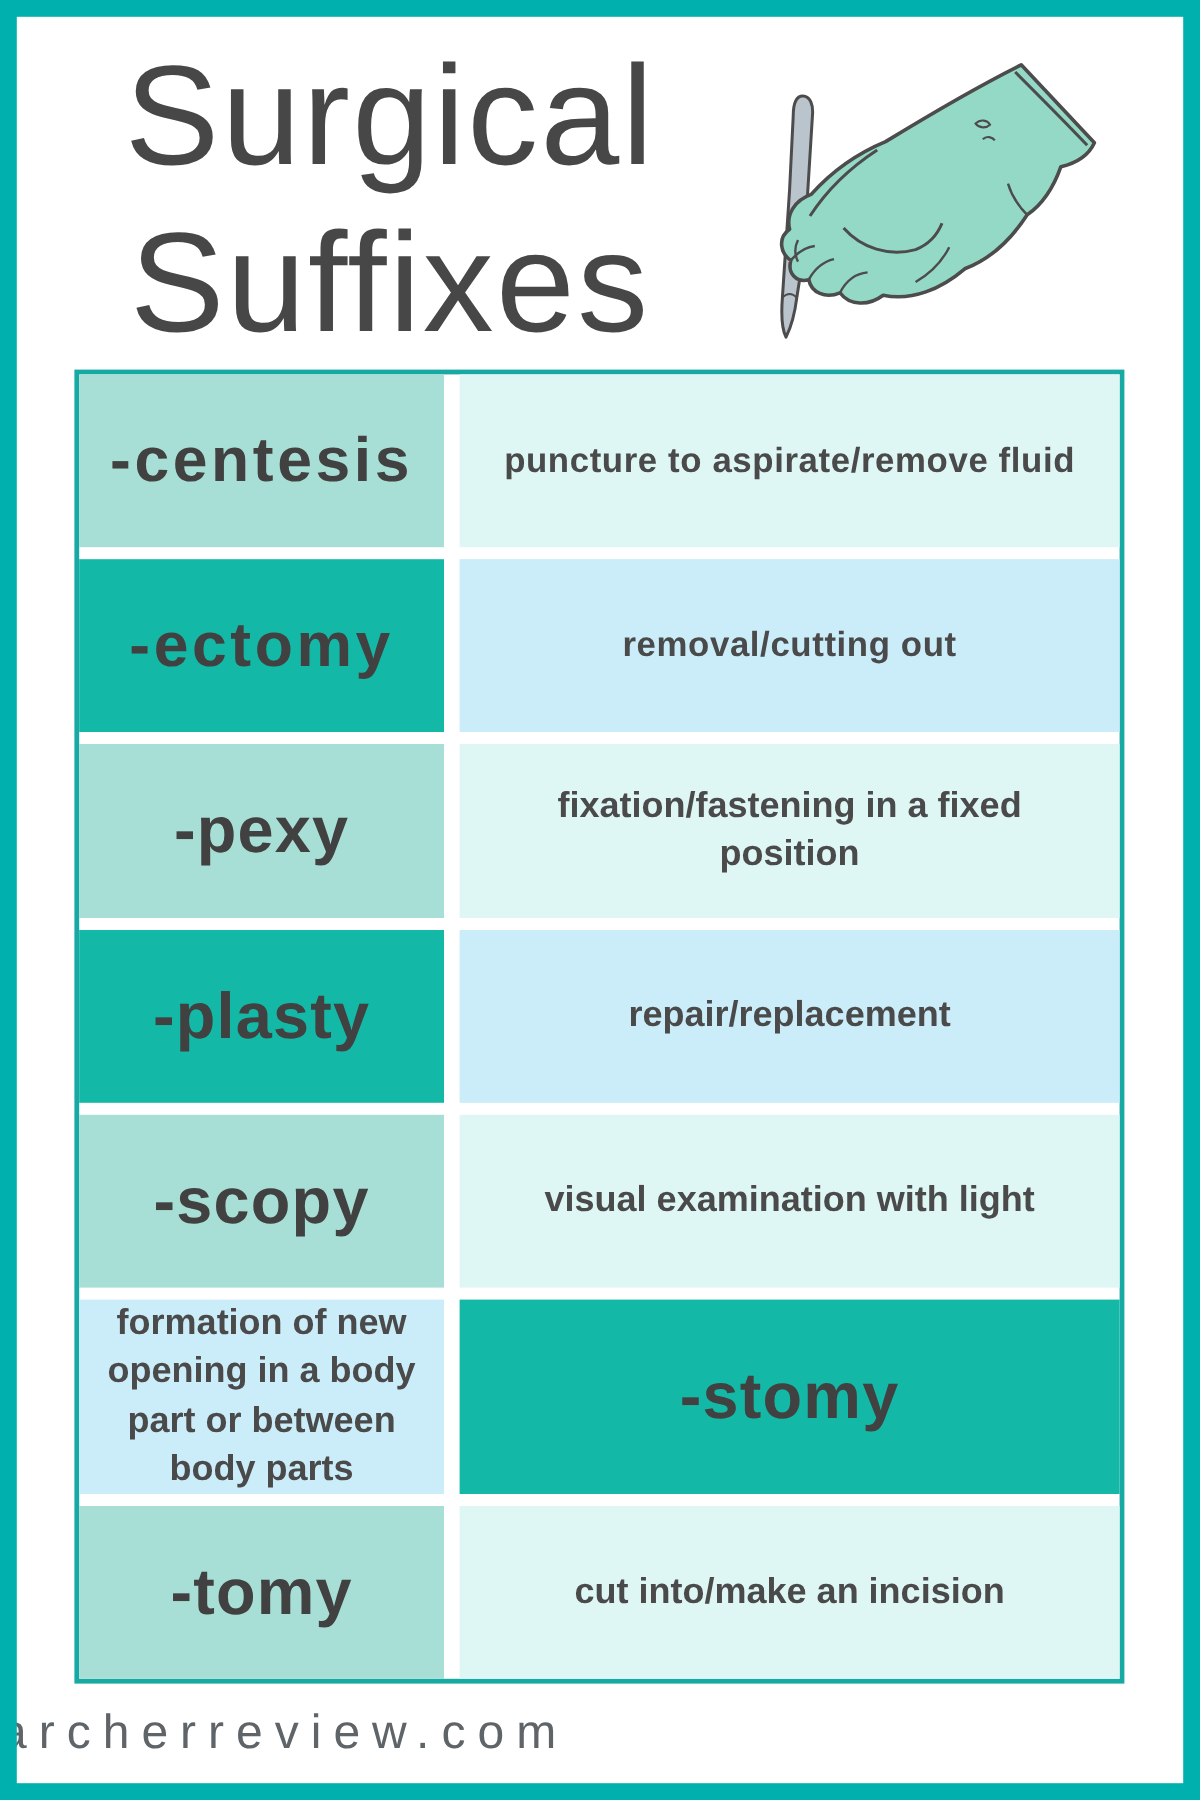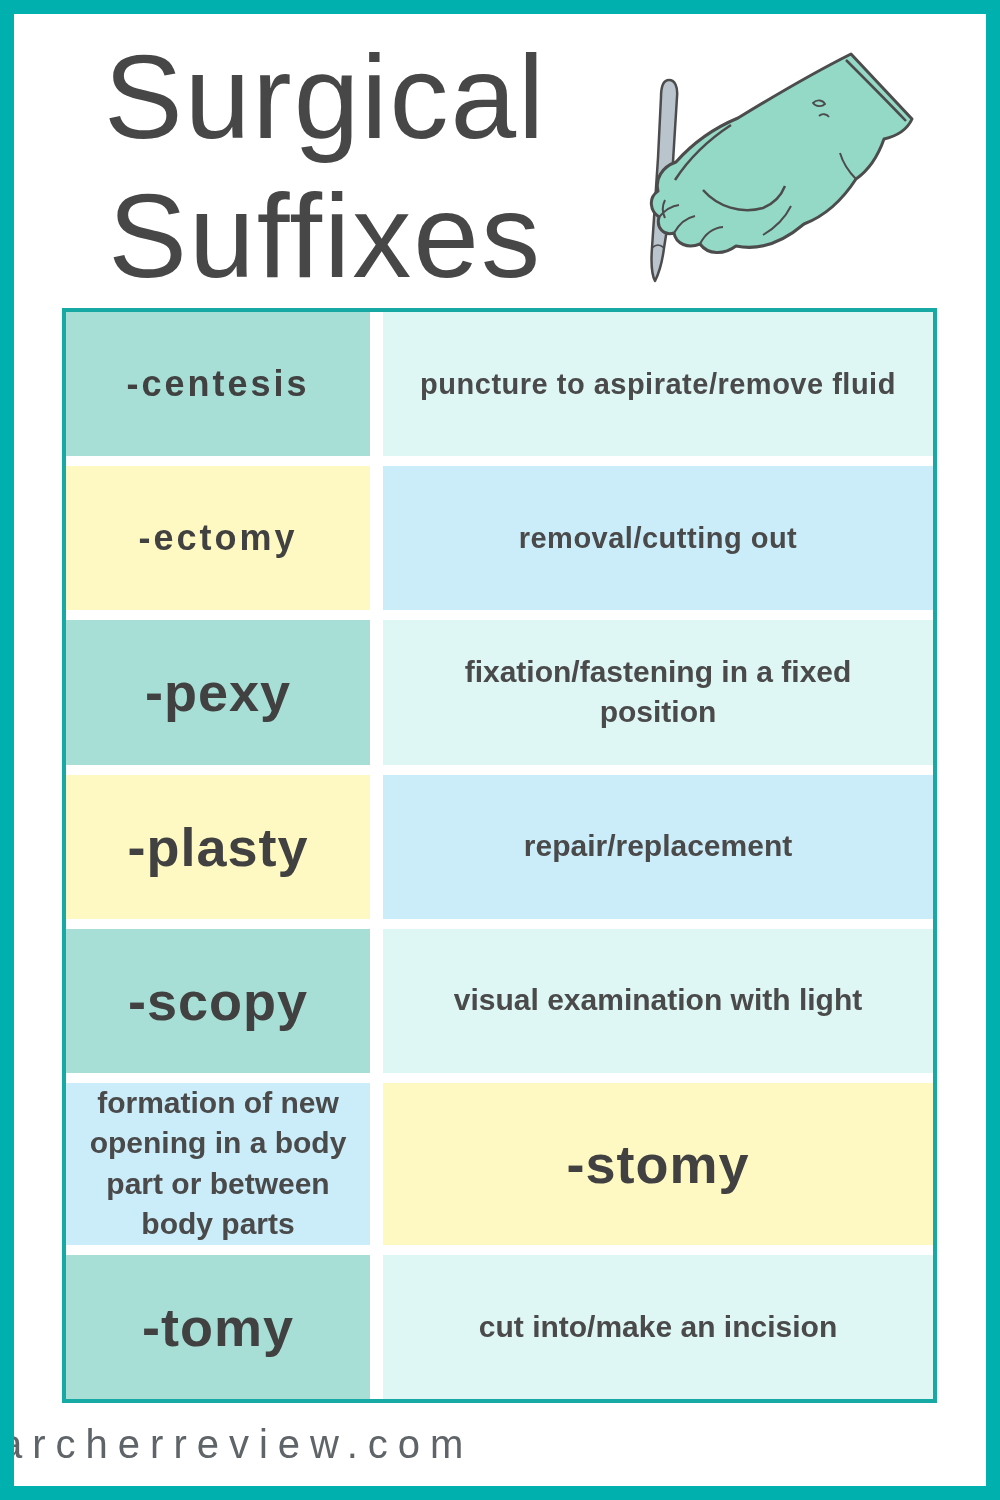--- a/index.html
+++ b/index.html
@@ -44,34 +44,34 @@
     display:grid;
     grid-template-columns:304px 1fr;
     column-gap:13px;
   }
   .cell{
     display:flex;align-items:center;justify-content:center;
     text-align:center;
   }
   .suffix{
     font-weight:bold;color:#414141;
-    font-size:36px;letter-spacing:3px;
+    font-size:52px;letter-spacing:3px;
   }
   .definition{
     color:#4a4a4a;font-weight:bold;
     font-size:29px;letter-spacing:0.5px;
     padding:0 22px;line-height:1.35;
   }
   
   .row.alt .suffix{font-size:54px;letter-spacing:1px;}
   .row.alt .definition{font-size:30px;letter-spacing:0;font-weight:600;}
   
   .row.teal .suffix-cell{background:#a7ded5;}
   .row.teal .definition-cell{background:#def6f4;}
-  .row.blue .suffix-cell{background:#fef9c3;}
+  .row.blue .suffix-cell{background:#14b8a6;}
   .row.blue .definition-cell{background:#cbecf9;}
   
   .footer{
     position:absolute;left:0;right:0;top:1422px;
     text-align:left;
     font-size:40px;letter-spacing:10px;
     color:#5f6468;font-weight:500;
   }
 </style>
 </head>

